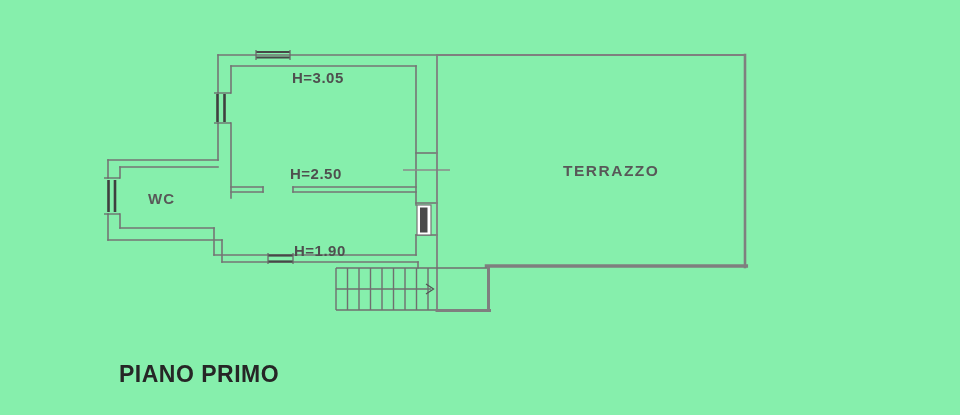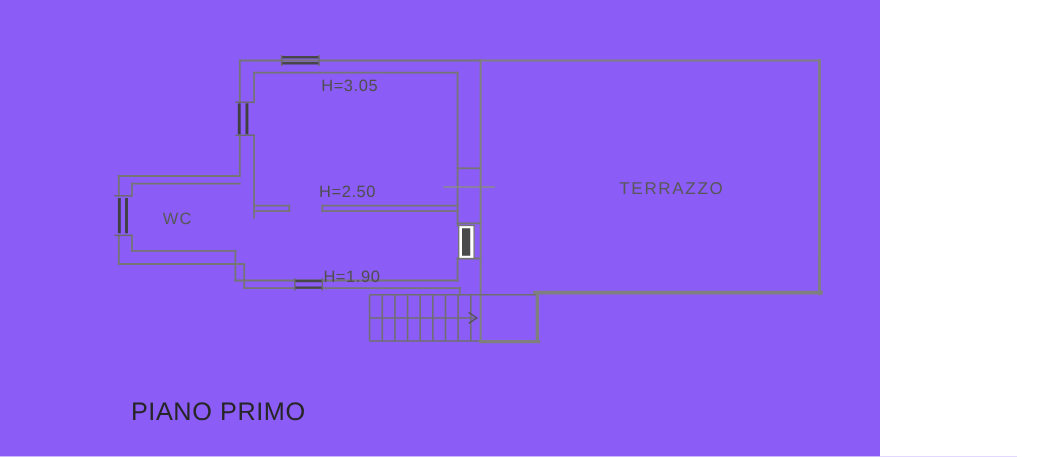--- a/index.html
+++ b/index.html
@@ -6,23 +6,24 @@
     margin: 0;
     padding: 0;
     background: #ffffff;
     width: 960px;
     height: 415px;
     overflow: hidden;
     font-family: "Liberation Sans", sans-serif;
   }
   .canvas {
     position: relative;
-    width: 800px;
+    width: 960px;
     height: 415px;
-    background: #8b5cf6;
+    background: #86efac;
+    font-weight: bold;
   }
   svg { display: block; }
   .wall     { stroke: #757575; stroke-width: 1.6; fill: none; stroke-linecap: square; }
   .terr     { stroke: #7f7f7f; fill: none; stroke-linecap: square; }
   .stair    { stroke: #6f6f6f; stroke-width: 1.4; fill: none; }
   .stair-thick { stroke: #7f7f7f; stroke-width: 3; fill: none; stroke-linecap: square; }
   .win-dark { stroke: #3f3f3f; stroke-width: 2.6; fill: none; }
   .win-dark-h { stroke: #474747; stroke-width: 2.2; fill: none; }
   .win-tick { stroke: #6a6a6a; stroke-width: 1.3; fill: none; }
   .lvl-line { stroke: #8a8a8a; stroke-width: 1.3; fill: none; }

